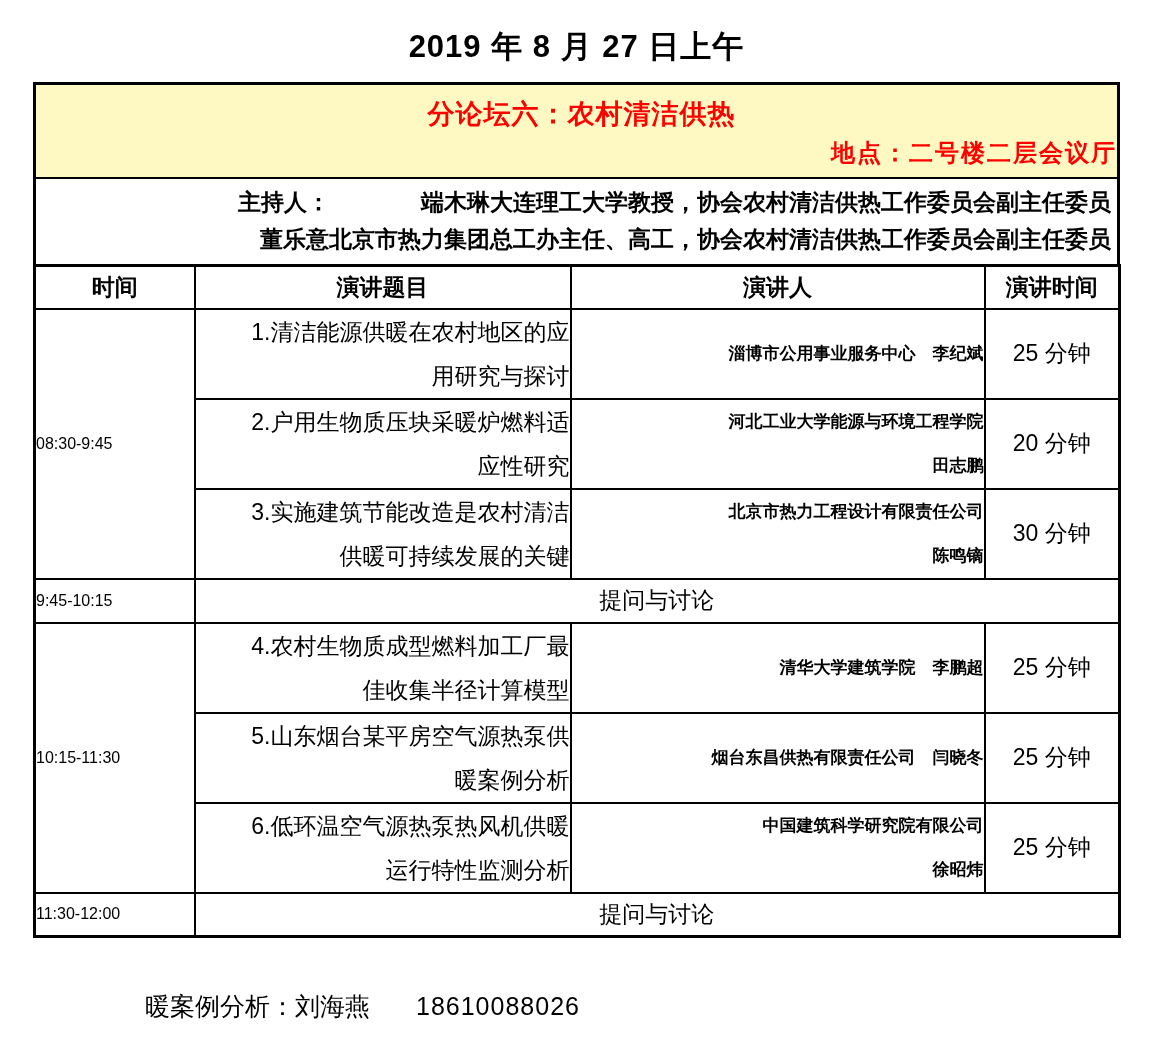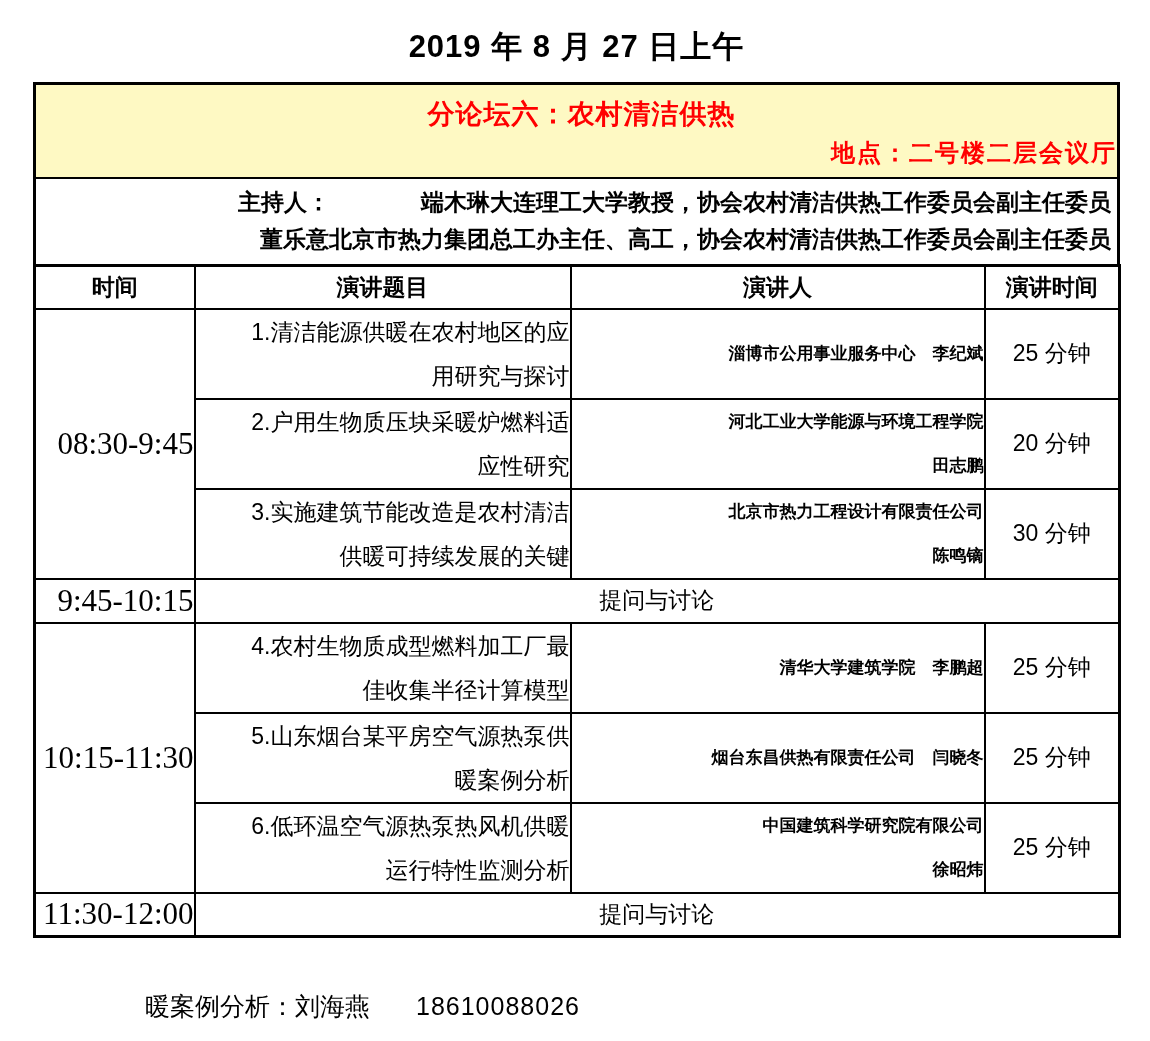--- a/index.html
+++ b/index.html
@@ -76,25 +76,24 @@
     padding: 0;
   }
   table.schedule th {
     height: 43px;
     font-size: 23px;
     font-weight: bold;
     text-align: center;
     vertical-align: middle;
   }
   td.time-cell {
-    font-size: 31px;
-    text-align: right;
+    font-size: 16px;
+    text-align: left;
     vertical-align: middle;
     font-weight: normal;
-    font-family: Liberation Serif, serif;
   }
   td.title-cell {
     height: 86px;
     font-size: 23px;
     line-height: 44px;
     text-align: right;
     vertical-align: middle;
     padding: 0 8px 0 12px;
     white-space: pre-line;
   }

